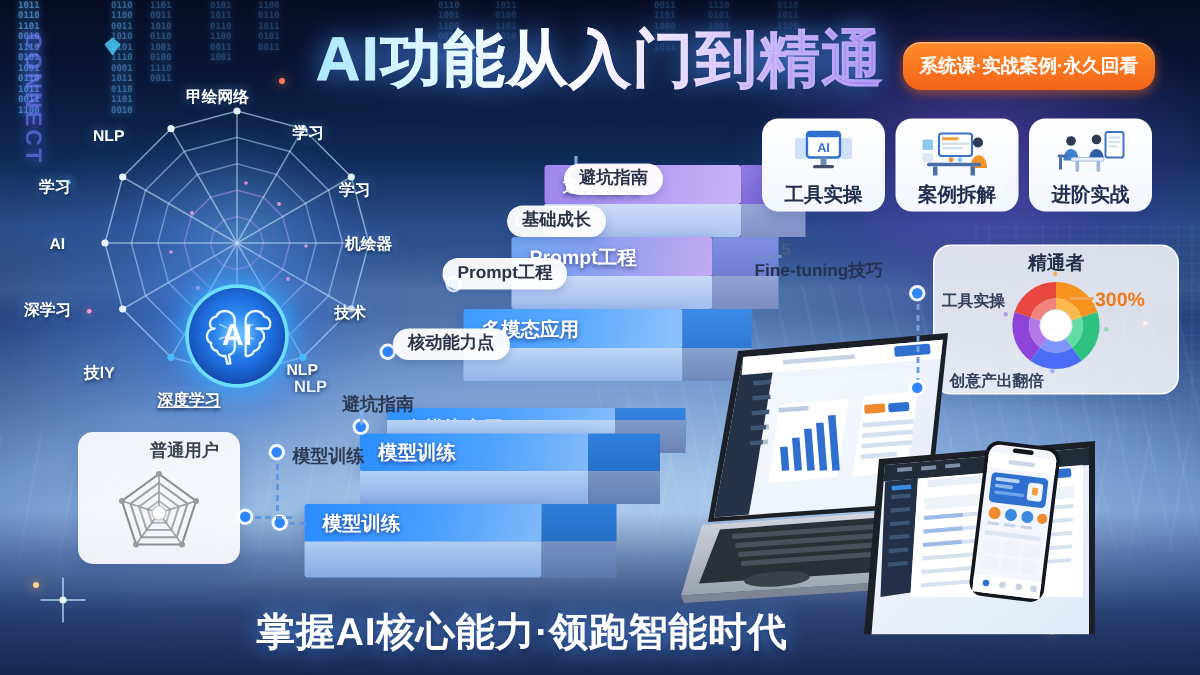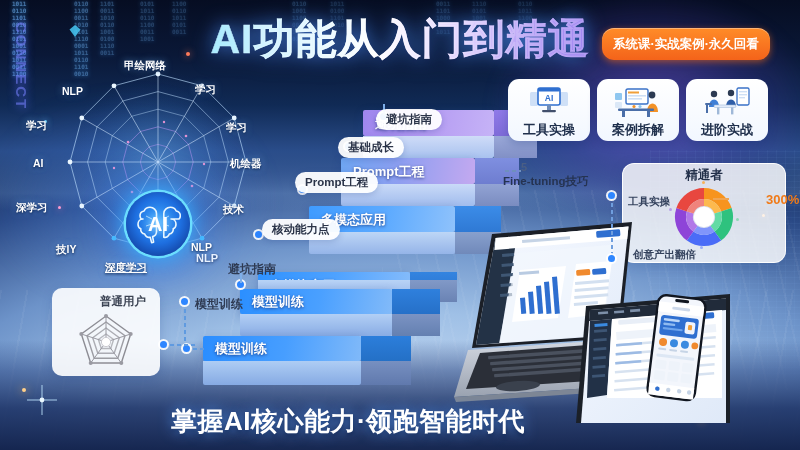--- a/index.html
+++ b/index.html
@@ -180,21 +180,20 @@
     position:absolute; left:0; top:6px; width:164px; text-align:center;
     font:700 12.5px/1 "Liberation Sans",sans-serif; color:#23304a;
   }
   .donut-lab{
     position:absolute; font:600 10.5px/1 "Liberation Sans",sans-serif; color:#33415c;
     white-space:nowrap;
   }
   .donut-val{
     position:absolute; font:700 13px/1 "Liberation Sans",sans-serif; color:#f07a18;
     white-space:nowrap;
-    margin-left:36px;
   }
 
   
   .penta-card{
     position:absolute; left:52px; top:288px; width:108px; height:88px;
     background:rgba(255,255,255,.9);
     border-radius:10px;
     box-shadow:0 3px 11px rgba(30,60,130,.2);
   }
   .penta-title{

